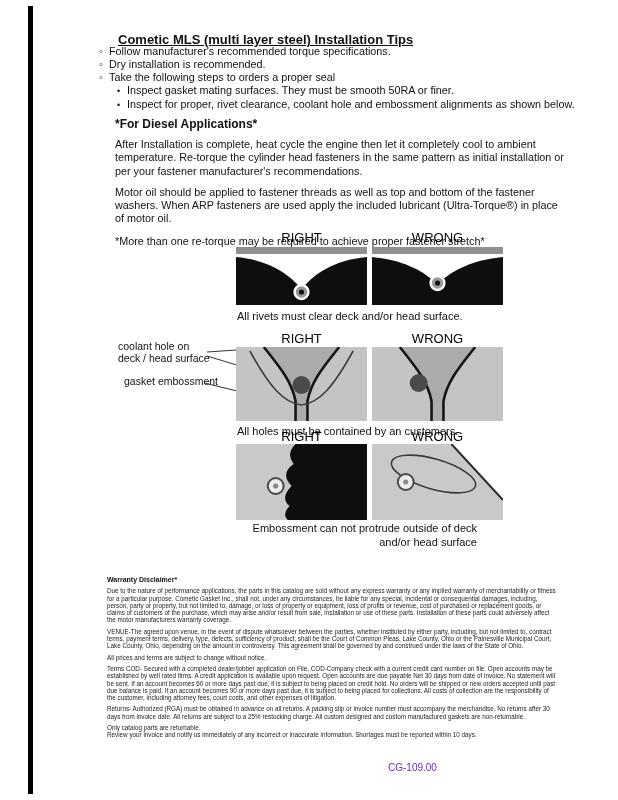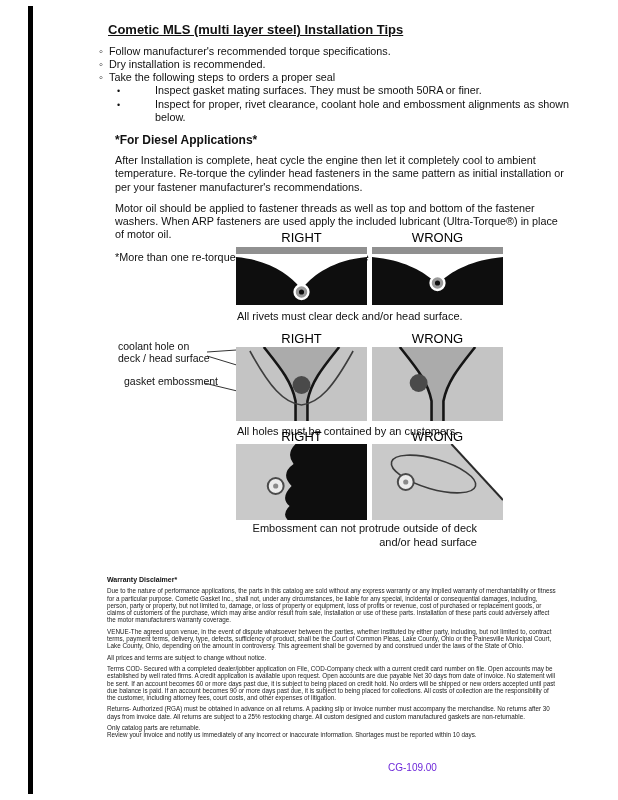--- a/index.html
+++ b/index.html
@@ -16,40 +16,40 @@
     position: absolute;
     left: 28px; top: 6px;
     width: 5px; height: 788px;
     background: #000;
   }
   .title {
     position: absolute;
     left: 108px; top: 22px;
     font-size: 13px; font-weight: bold;
     text-decoration: underline;
-    margin: 0;
+    margin: 10px;
   }
   .tips {
     position: absolute;
     left: 99px; top: 45px;
     width: 480px;
     font-size: 10.8px;
   }
   .brow { display: flex; line-height: 13px; }
   .mk { flex: 0 0 10px; width: 10px; }
   .mk.open::before { content: "◦"; font-size: 11px; }
   .mk.fill::before { content: "•"; font-size: 9px; }
-  .lvl2 { margin-left: 18px; gap: 28px; }
+  .lvl2 { margin-left: 18px; }
   .diesel {
     position: absolute;
     left: 115px; top: 118px;
     width: 452px;
     font-size: 10.8px; line-height: 13.2px;
   }
-  .diesel h2 { font-size: 12px; font-weight: bold; margin: 16px 0 7px 0; }
+  .diesel h2 { font-size: 12px; font-weight: bold; margin: 0 0 7px 0; }
   .diesel p { margin: 0 0 8px 0; }
   .diesel .note { margin-top: 10px; }
   .figlabel {
     position: absolute;
     width: 131px;
     text-align: center;
     font-size: 13px;
     color: #000000;
   }
   .panel { position: absolute; width: 131px; }

